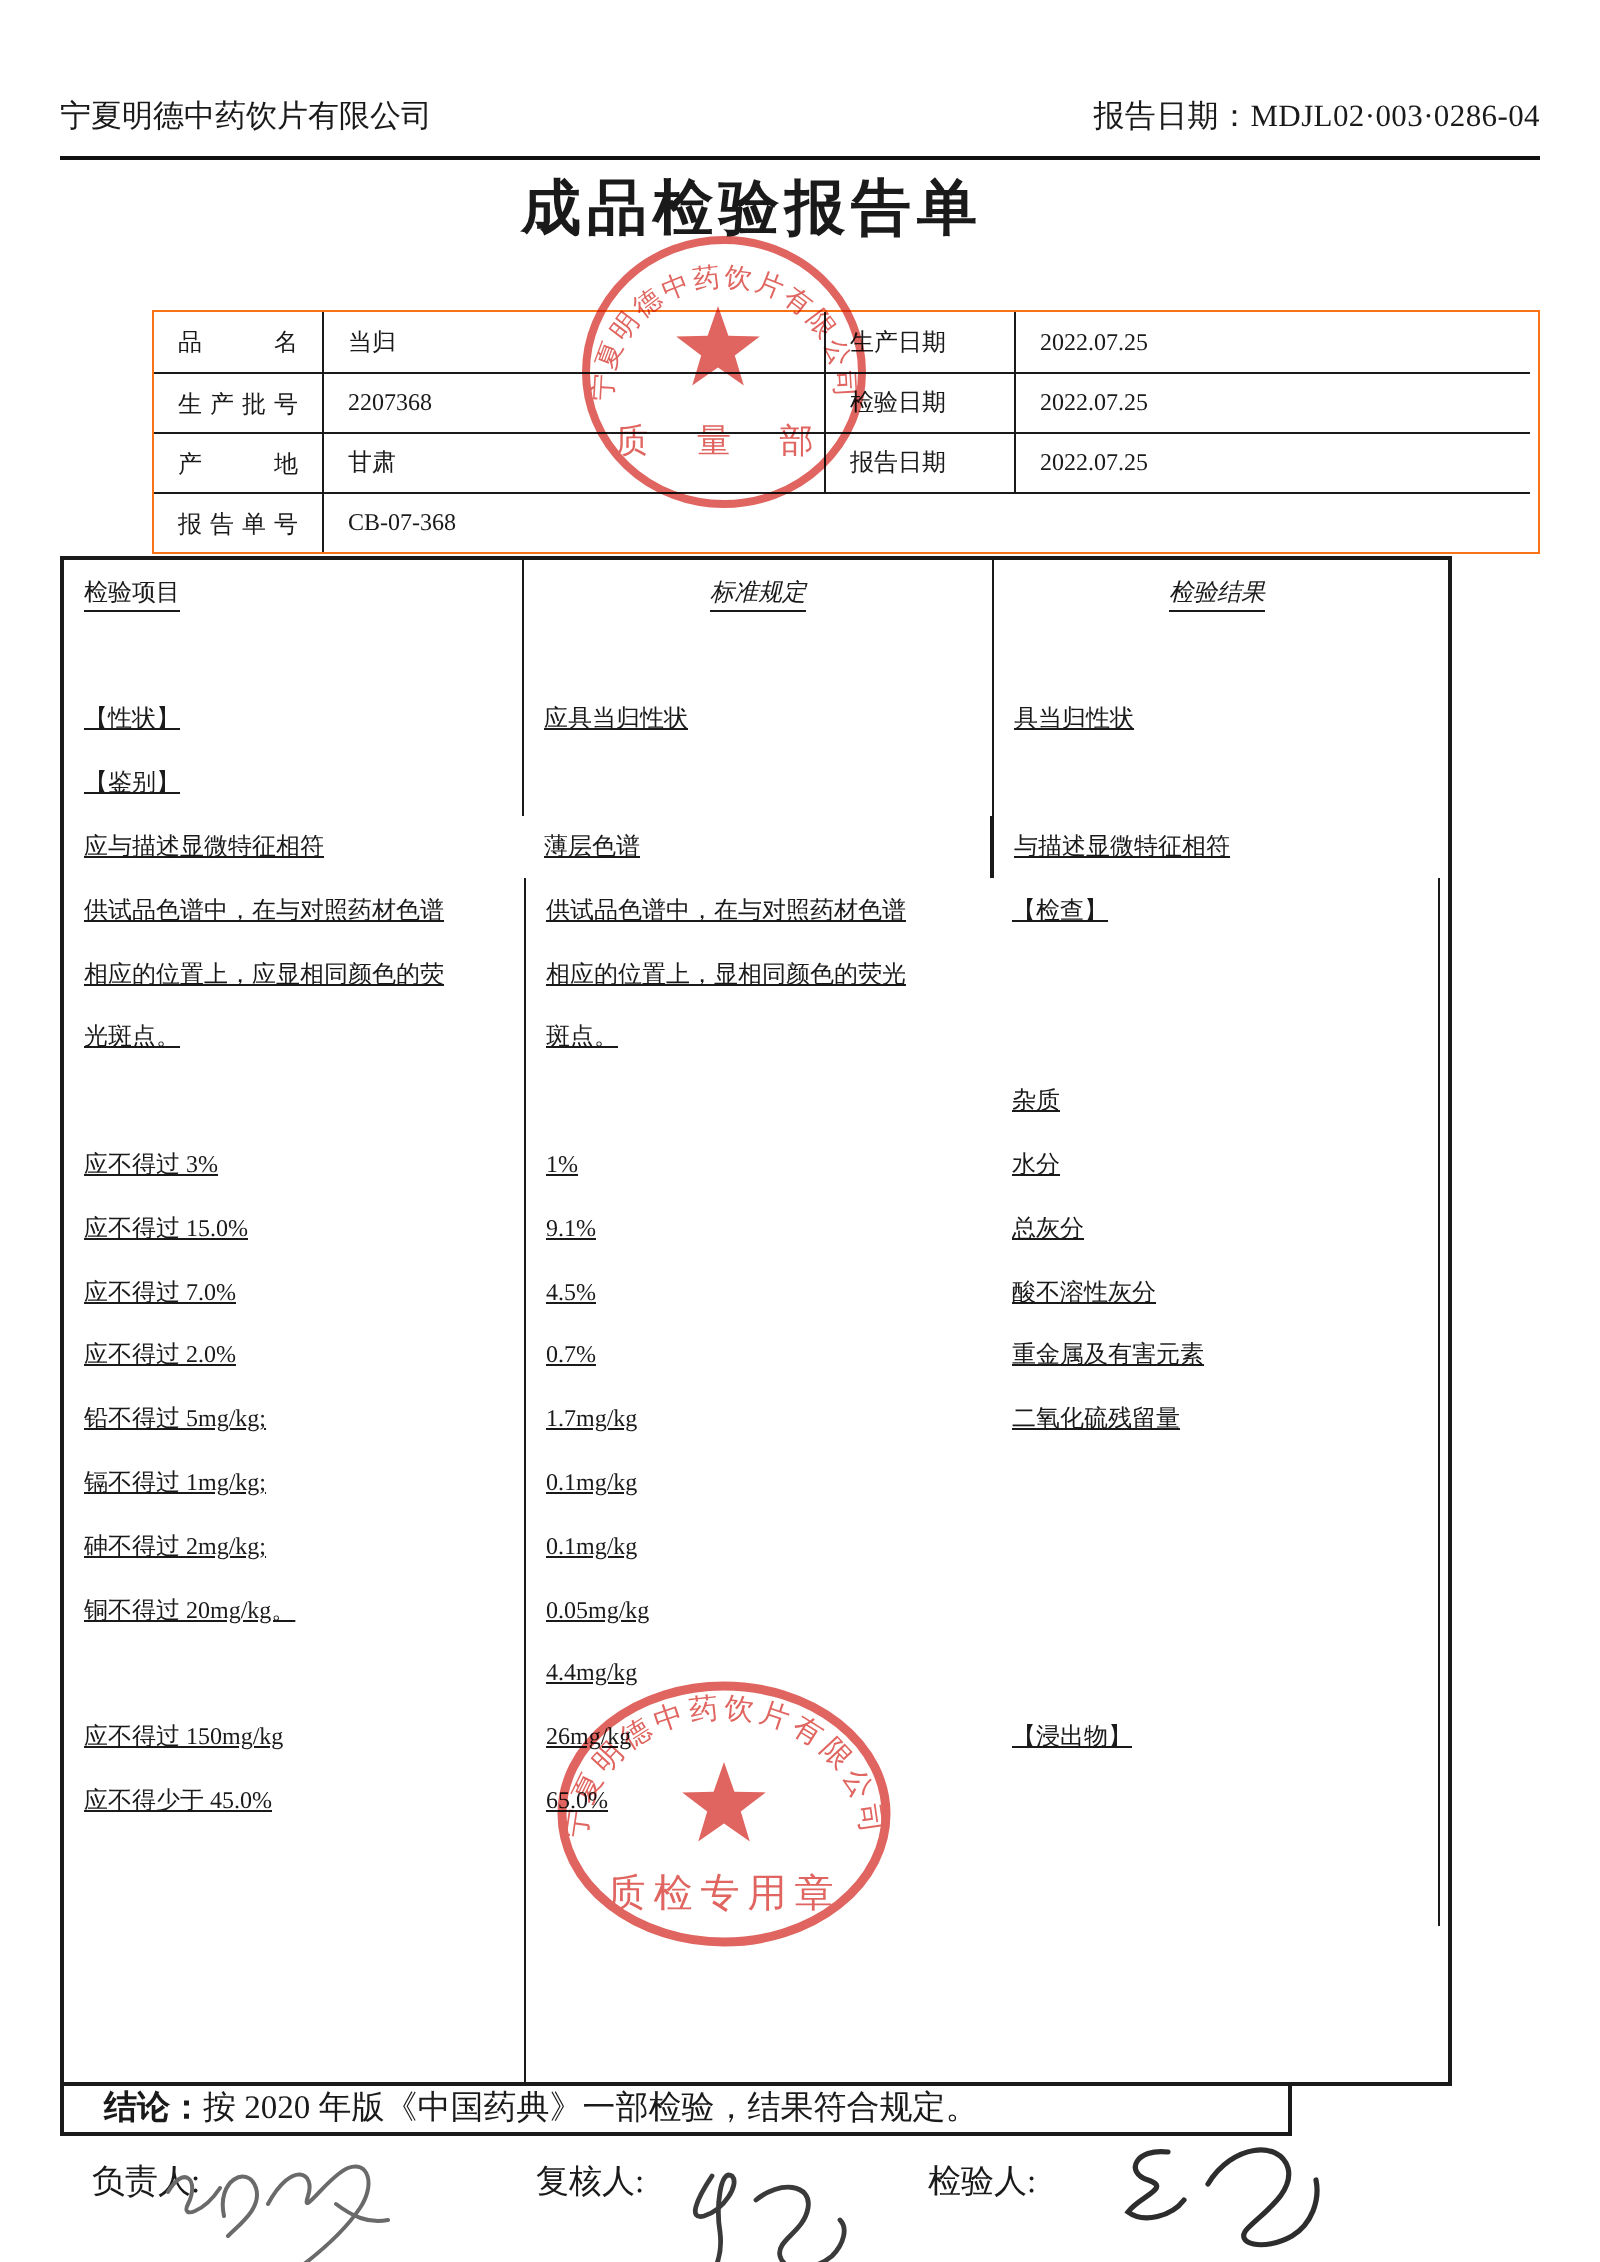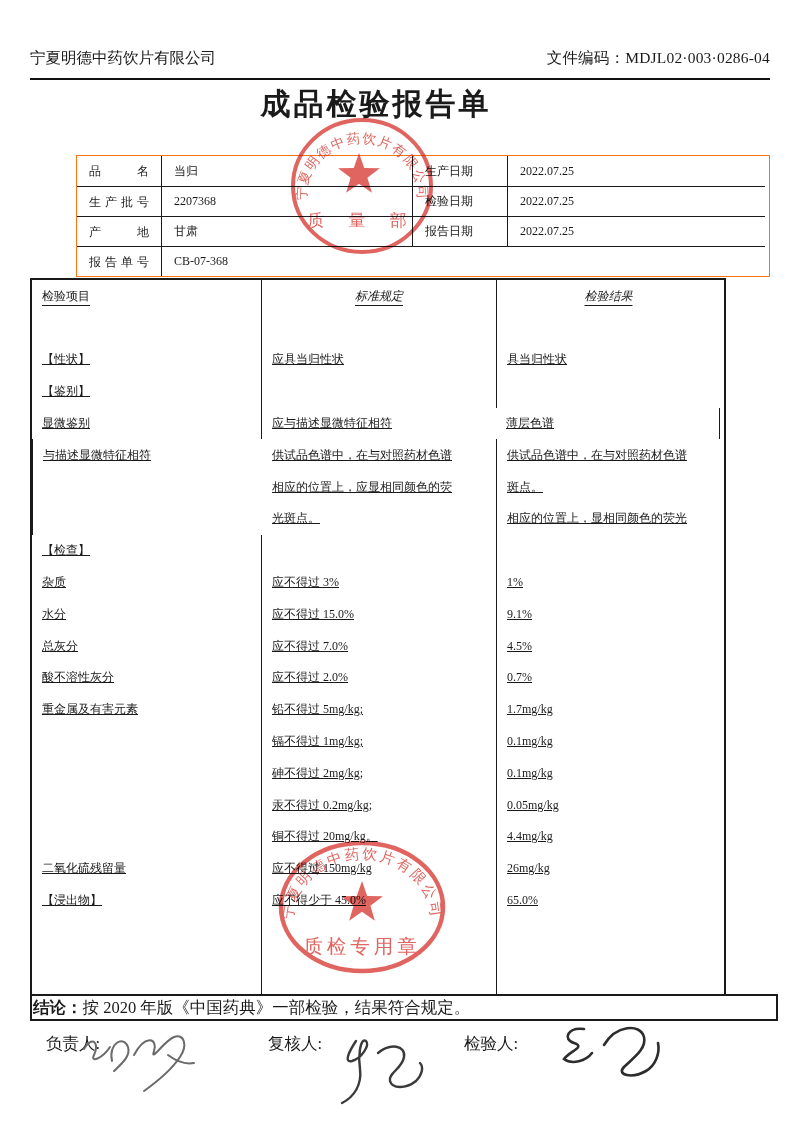--- a/index.html
+++ b/index.html
@@ -31,22 +31,22 @@
               font-size:12px;align-content:start;}
   .main-table .mcell{box-sizing:border-box;padding:0 10px;}
   .main-table .c1{border-right:1.5px solid #1a1a1a;}
   .main-table .c3{border-left:1.5px solid #1a1a1a;}
   .main-table .hcell{height:64px;padding-top:8px;}
   .main-table .hcell span{text-decoration:underline;text-underline-offset:5px;}
   .main-table .hc{text-align:center;font-style:italic;}
   .line{height:31.8px;display:flex;align-items:center;white-space:nowrap;text-decoration:underline;}
   .filler{height:78px;}
   
-  .conclusion{width:748px;margin-top:-2px;border:2px solid #1a1a1a;height:27px;
-              display:flex;align-items:center;padding:0 1px;box-sizing:border-box;
+  .conclusion{width:616px;margin-top:-2px;border:2px solid #1a1a1a;height:27px;
+              display:flex;align-items:center;padding:0 20px;box-sizing:border-box;
               font-size:16.5px;text-align:center;}
   .conclusion b{font-weight:bold;}
   
   .sig-row{position:relative;width:740px;height:110px;font-size:16.5px;}
   .sig-label{position:absolute;top:12px;}
   .sig-label.s1{left:16px;}
   .sig-label.s2{left:238px;}
   .sig-label.s3{left:434px;}
   .sig{position:absolute;}
   .sig path{fill:none;stroke-linecap:round;}
@@ -56,21 +56,21 @@
   .stamp .ring{fill:none;stroke:#d9423b;}
   .stamp .star{fill:#d9423b;}
 </style>
 </head>
 <body>
 
 <div class="content">
 
   <div class="topbar">
     <span>宁夏明德中药饮片有限公司</span>
-    <span class="doccode"><span>文件编码：</span><span>MDJL02·003·0286-04</span></span>
+    <span class="doccode"><span>报告日期：</span><span>MDJL02·003·0286-04</span></span>
   </div>
 
   <div class="title">成品检验报告单</div>
 
   <div class="info-table">
       <div class="cell">
         <span class="lab lab-in">品名</span>
       </div>
       <div class="cell bl">当归</div>
       <div class="cell bl">生产日期</div>
@@ -104,41 +104,38 @@
         <div class="line">应具当归性状</div>
       </div>
       <div class="mcell c3">
         <div class="line">具当归性状</div>
       </div>
       <div class="mcell c1">
         <div class="line">【鉴别】</div>
       </div>
       <div class="mcell c2"></div>
       <div class="mcell c3"></div>
-      <div class="mcell c1">
-        <div class="line">显微鉴别</div>
-      </div>
       <div class="mcell c2">
         <div class="line">应与描述显微特征相符</div>
       </div>
       <div class="mcell c1">
         <div class="line">薄层色谱</div>
       </div>
       <div class="mcell c3">
         <div class="line">与描述显微特征相符</div>
       </div>
       <div class="mcell c2">
         <div class="line">供试品色谱中，在与对照药材色谱</div>
         <div class="line">相应的位置上，应显相同颜色的荧</div>
         <div class="line">光斑点。</div>
       </div>
       <div class="mcell c3">
         <div class="line">供试品色谱中，在与对照药材色谱</div>
+        <div class="line">相应的位置上，显相同颜色的荧光</div>
         <div class="line">斑点。</div>
-        <div class="line">相应的位置上，显相同颜色的荧光</div>
       </div>
       <div class="mcell c1">
         <div class="line">【检查】</div>
       </div>
       <div class="mcell c2"></div>
       <div class="mcell c3"></div>
       <div class="mcell c1">
         <div class="line">杂质</div>
       </div>
       <div class="mcell c2">
@@ -174,21 +171,20 @@
       <div class="mcell c3">
         <div class="line">0.7%</div>
       </div>
       <div class="mcell c1">
         <div class="line">重金属及有害元素</div>
       </div>
       <div class="mcell c2">
         <div class="line">铅不得过 5mg/kg;</div>
         <div class="line">镉不得过 1mg/kg;</div>
         <div class="line">砷不得过 2mg/kg;</div>
-        <div class="line">汞不得过 0.2mg/kg;</div>
         <div class="line">铜不得过 20mg/kg。</div>
       </div>
       <div class="mcell c3">
         <div class="line">1.7mg/kg</div>
         <div class="line">0.1mg/kg</div>
         <div class="line">0.1mg/kg</div>
         <div class="line">0.05mg/kg</div>
         <div class="line">4.4mg/kg</div>
       </div>
       <div class="mcell c1">

